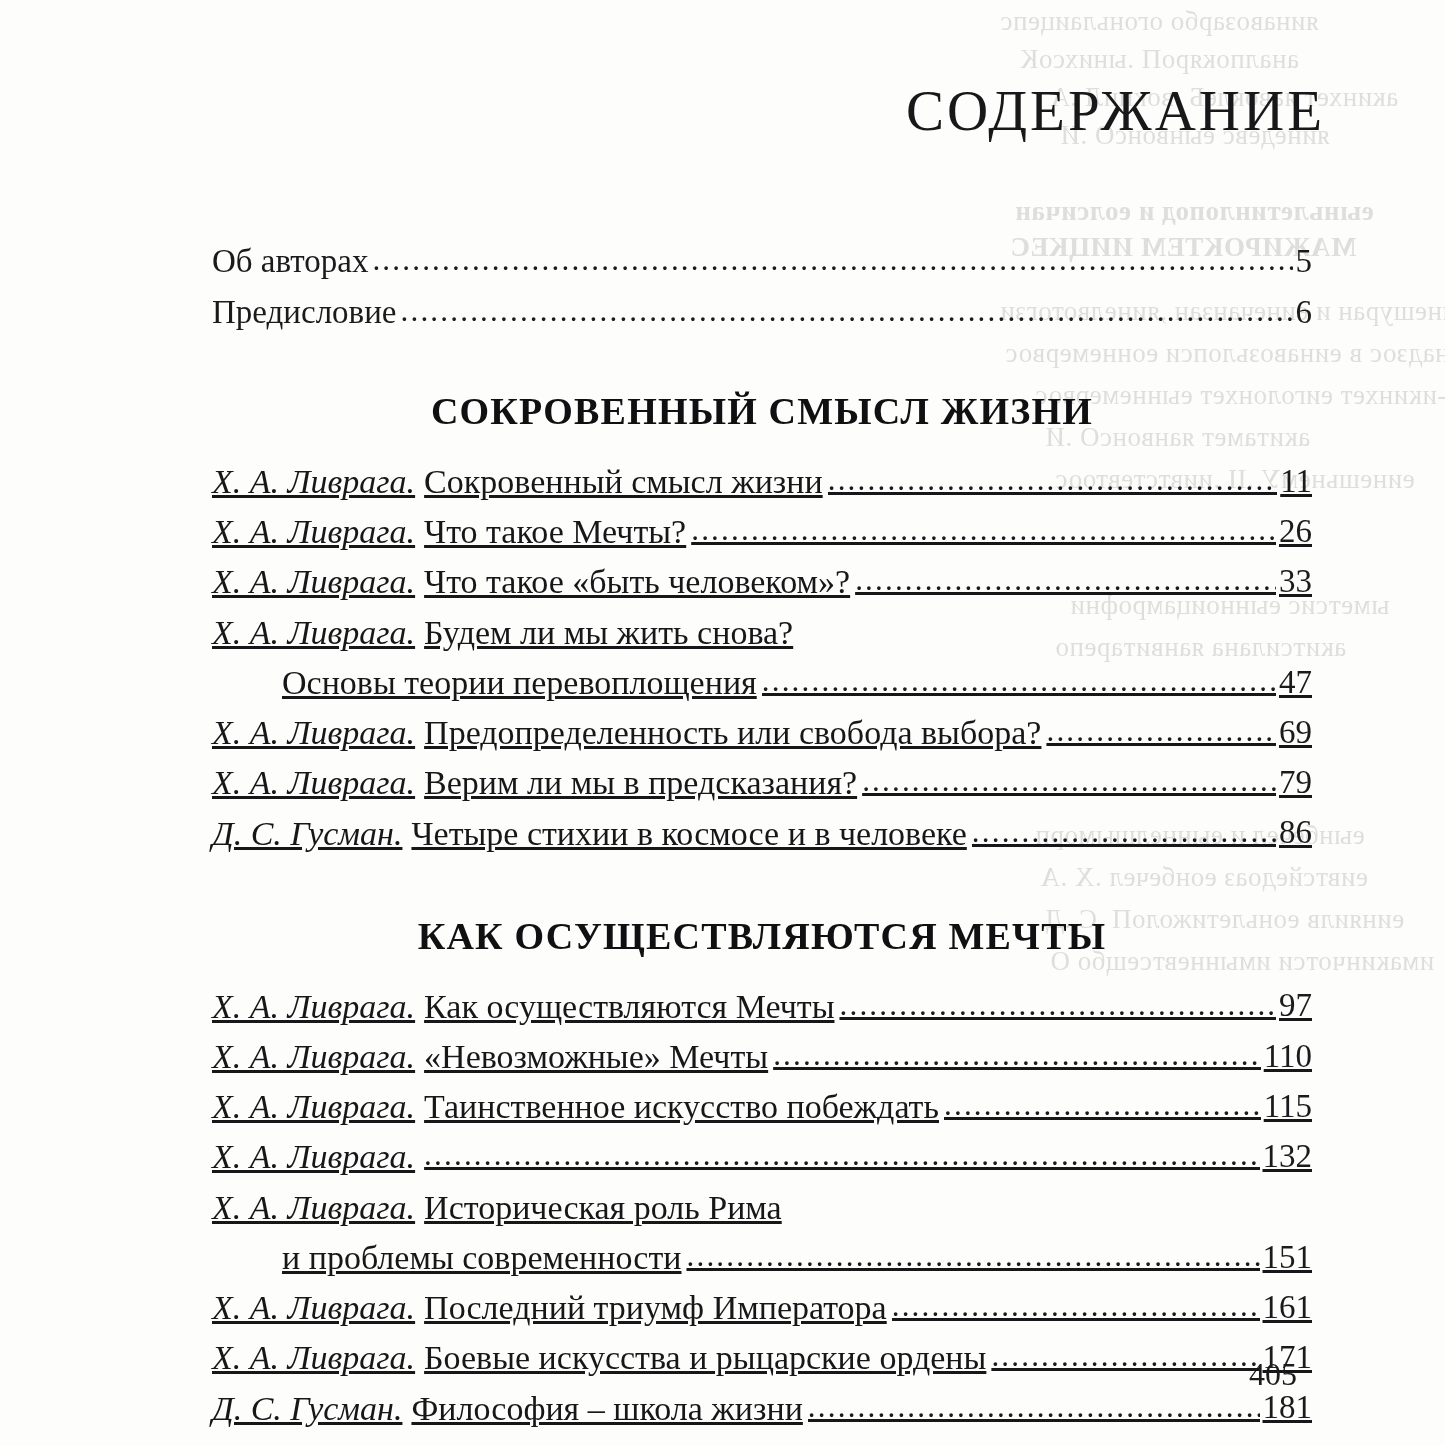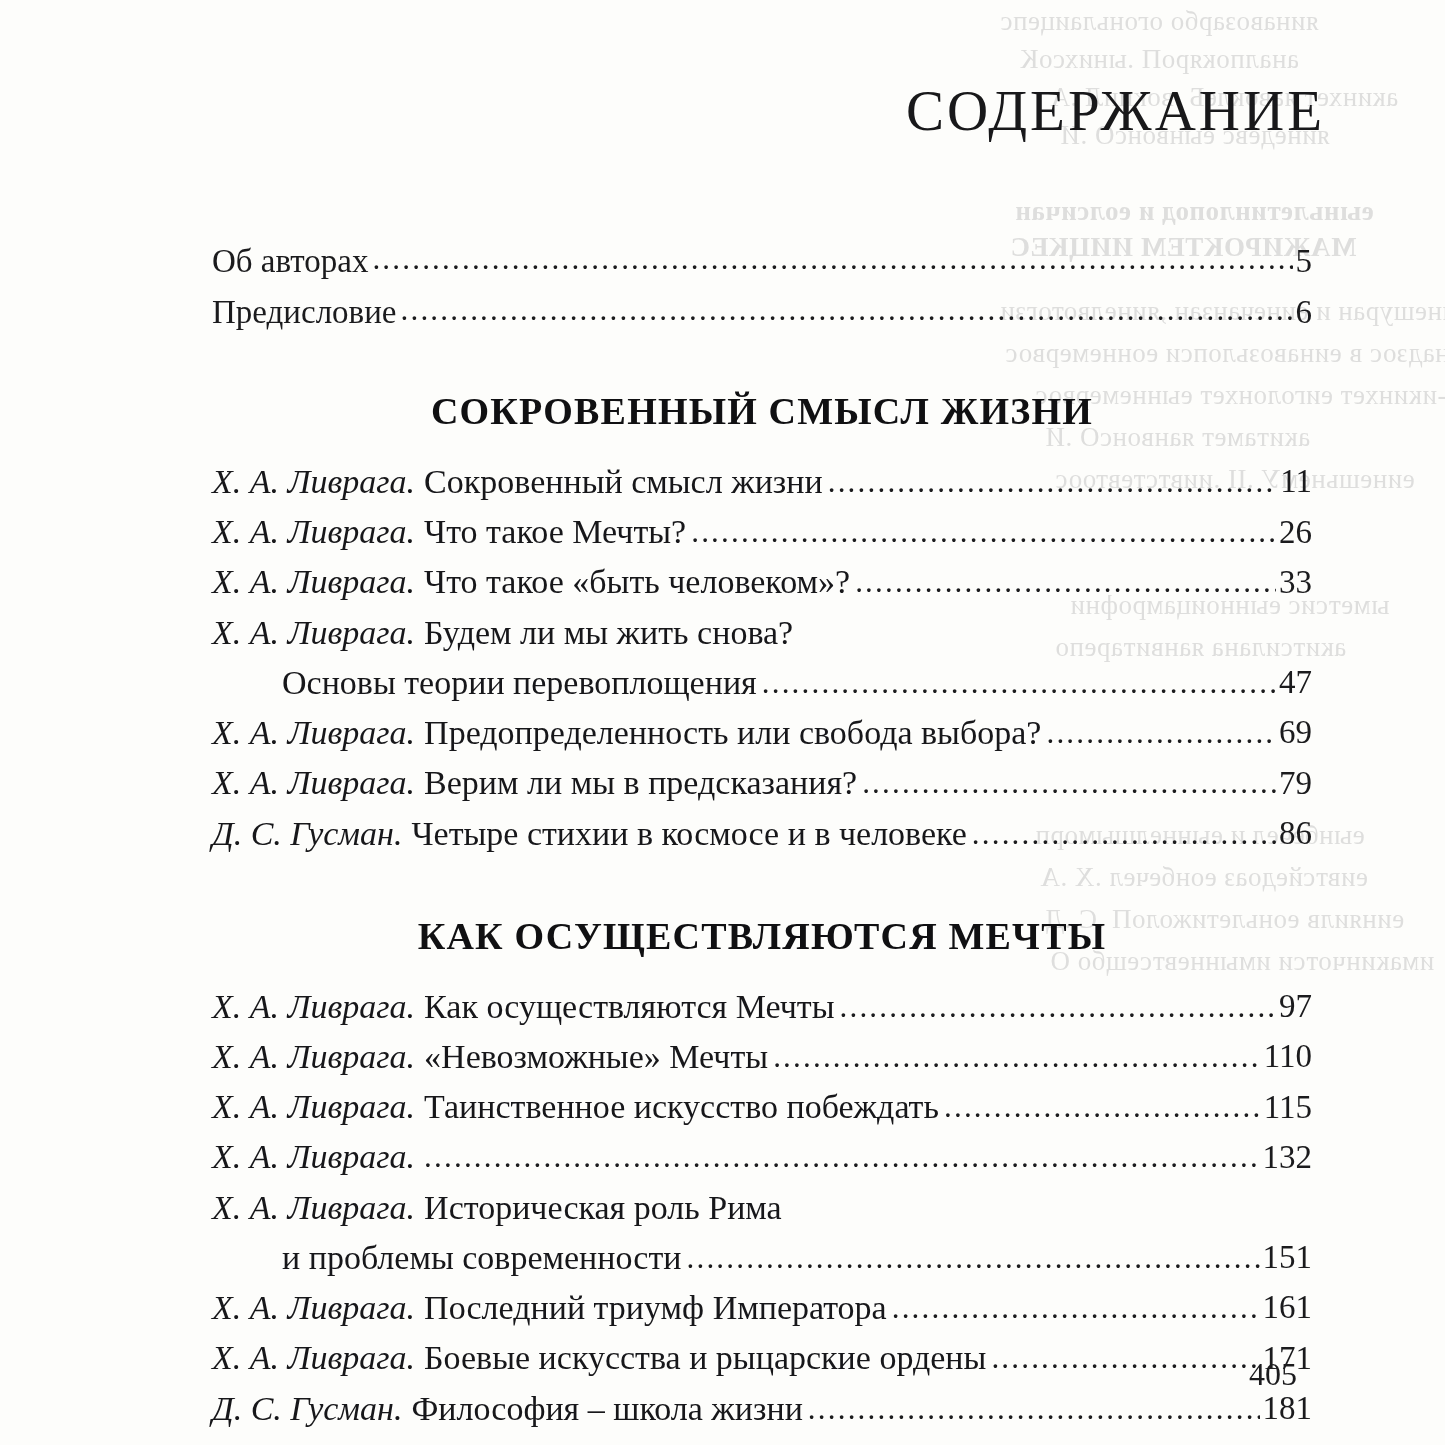--- a/index.html
+++ b/index.html
@@ -53,21 +53,21 @@
     font-family: "Liberation Serif", serif;
   }
   .toc-body {
     position: absolute;
     left: 212px;
     top: 243px;
     width: 1100px;
   }
   .front-item {
     display: flex;
-    align-items: flex-start;
+    align-items: center;
     font-size: 33px;
     color: #1b1b1d;
     margin-bottom: 14px;
     white-space: nowrap;
   }
   .front-item .label { padding-right: 4px; }
   .dots {
     flex: 1 1 auto;
     overflow: hidden;
     white-space: nowrap;
@@ -85,26 +85,27 @@
     font-size: 38px;
     font-weight: bold;
     letter-spacing: 1.2px;
     color: #101012;
     text-align: center;
     margin-top: 58px;
     margin-bottom: 26px;
   }
   .entry {
     display: flex;
-    align-items: flex-end;
+    align-items: center;
     font-size: 34px;
     color: #17171a;
     margin-bottom: 5px;
     white-space: nowrap;
     line-height: 1.33;
+    text-decoration: underline;
   }
   .entry .author {
     font-style: italic;
     padding-right: 9px;
   }
   .entry .title { padding-right: 5px; }
   .entry.cont {
     padding-left: 70px;
   }
   .folio {

